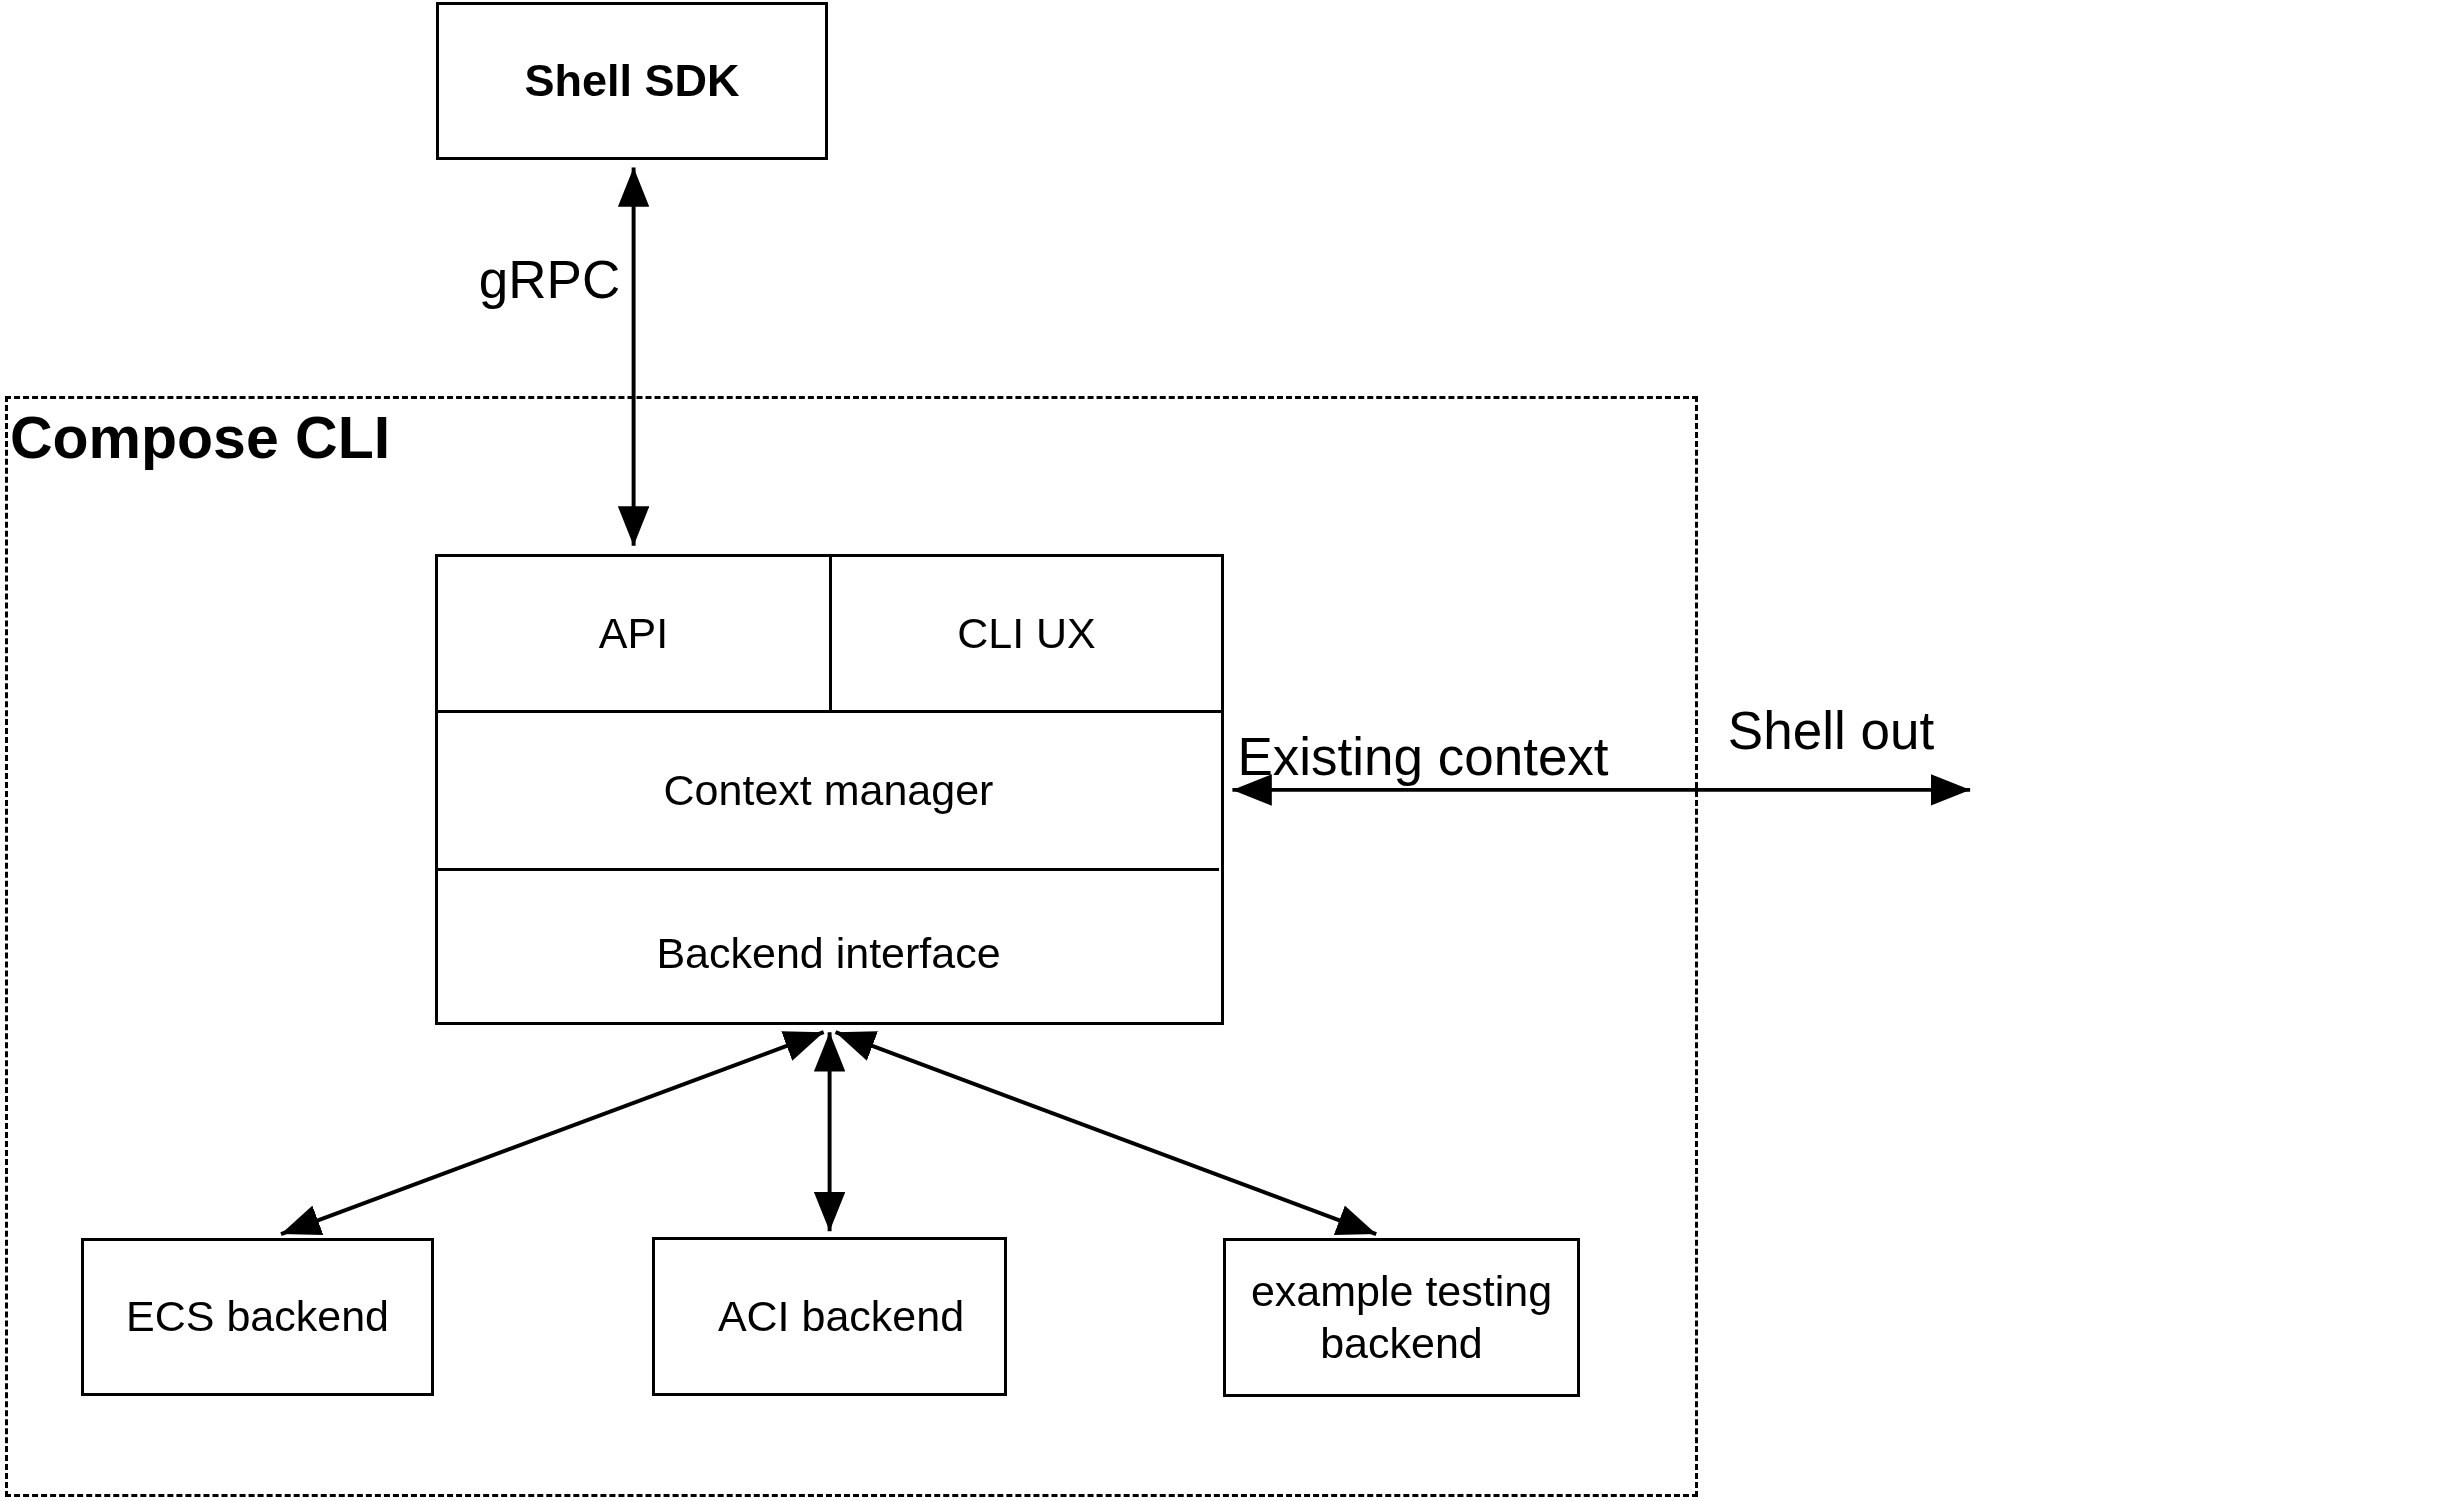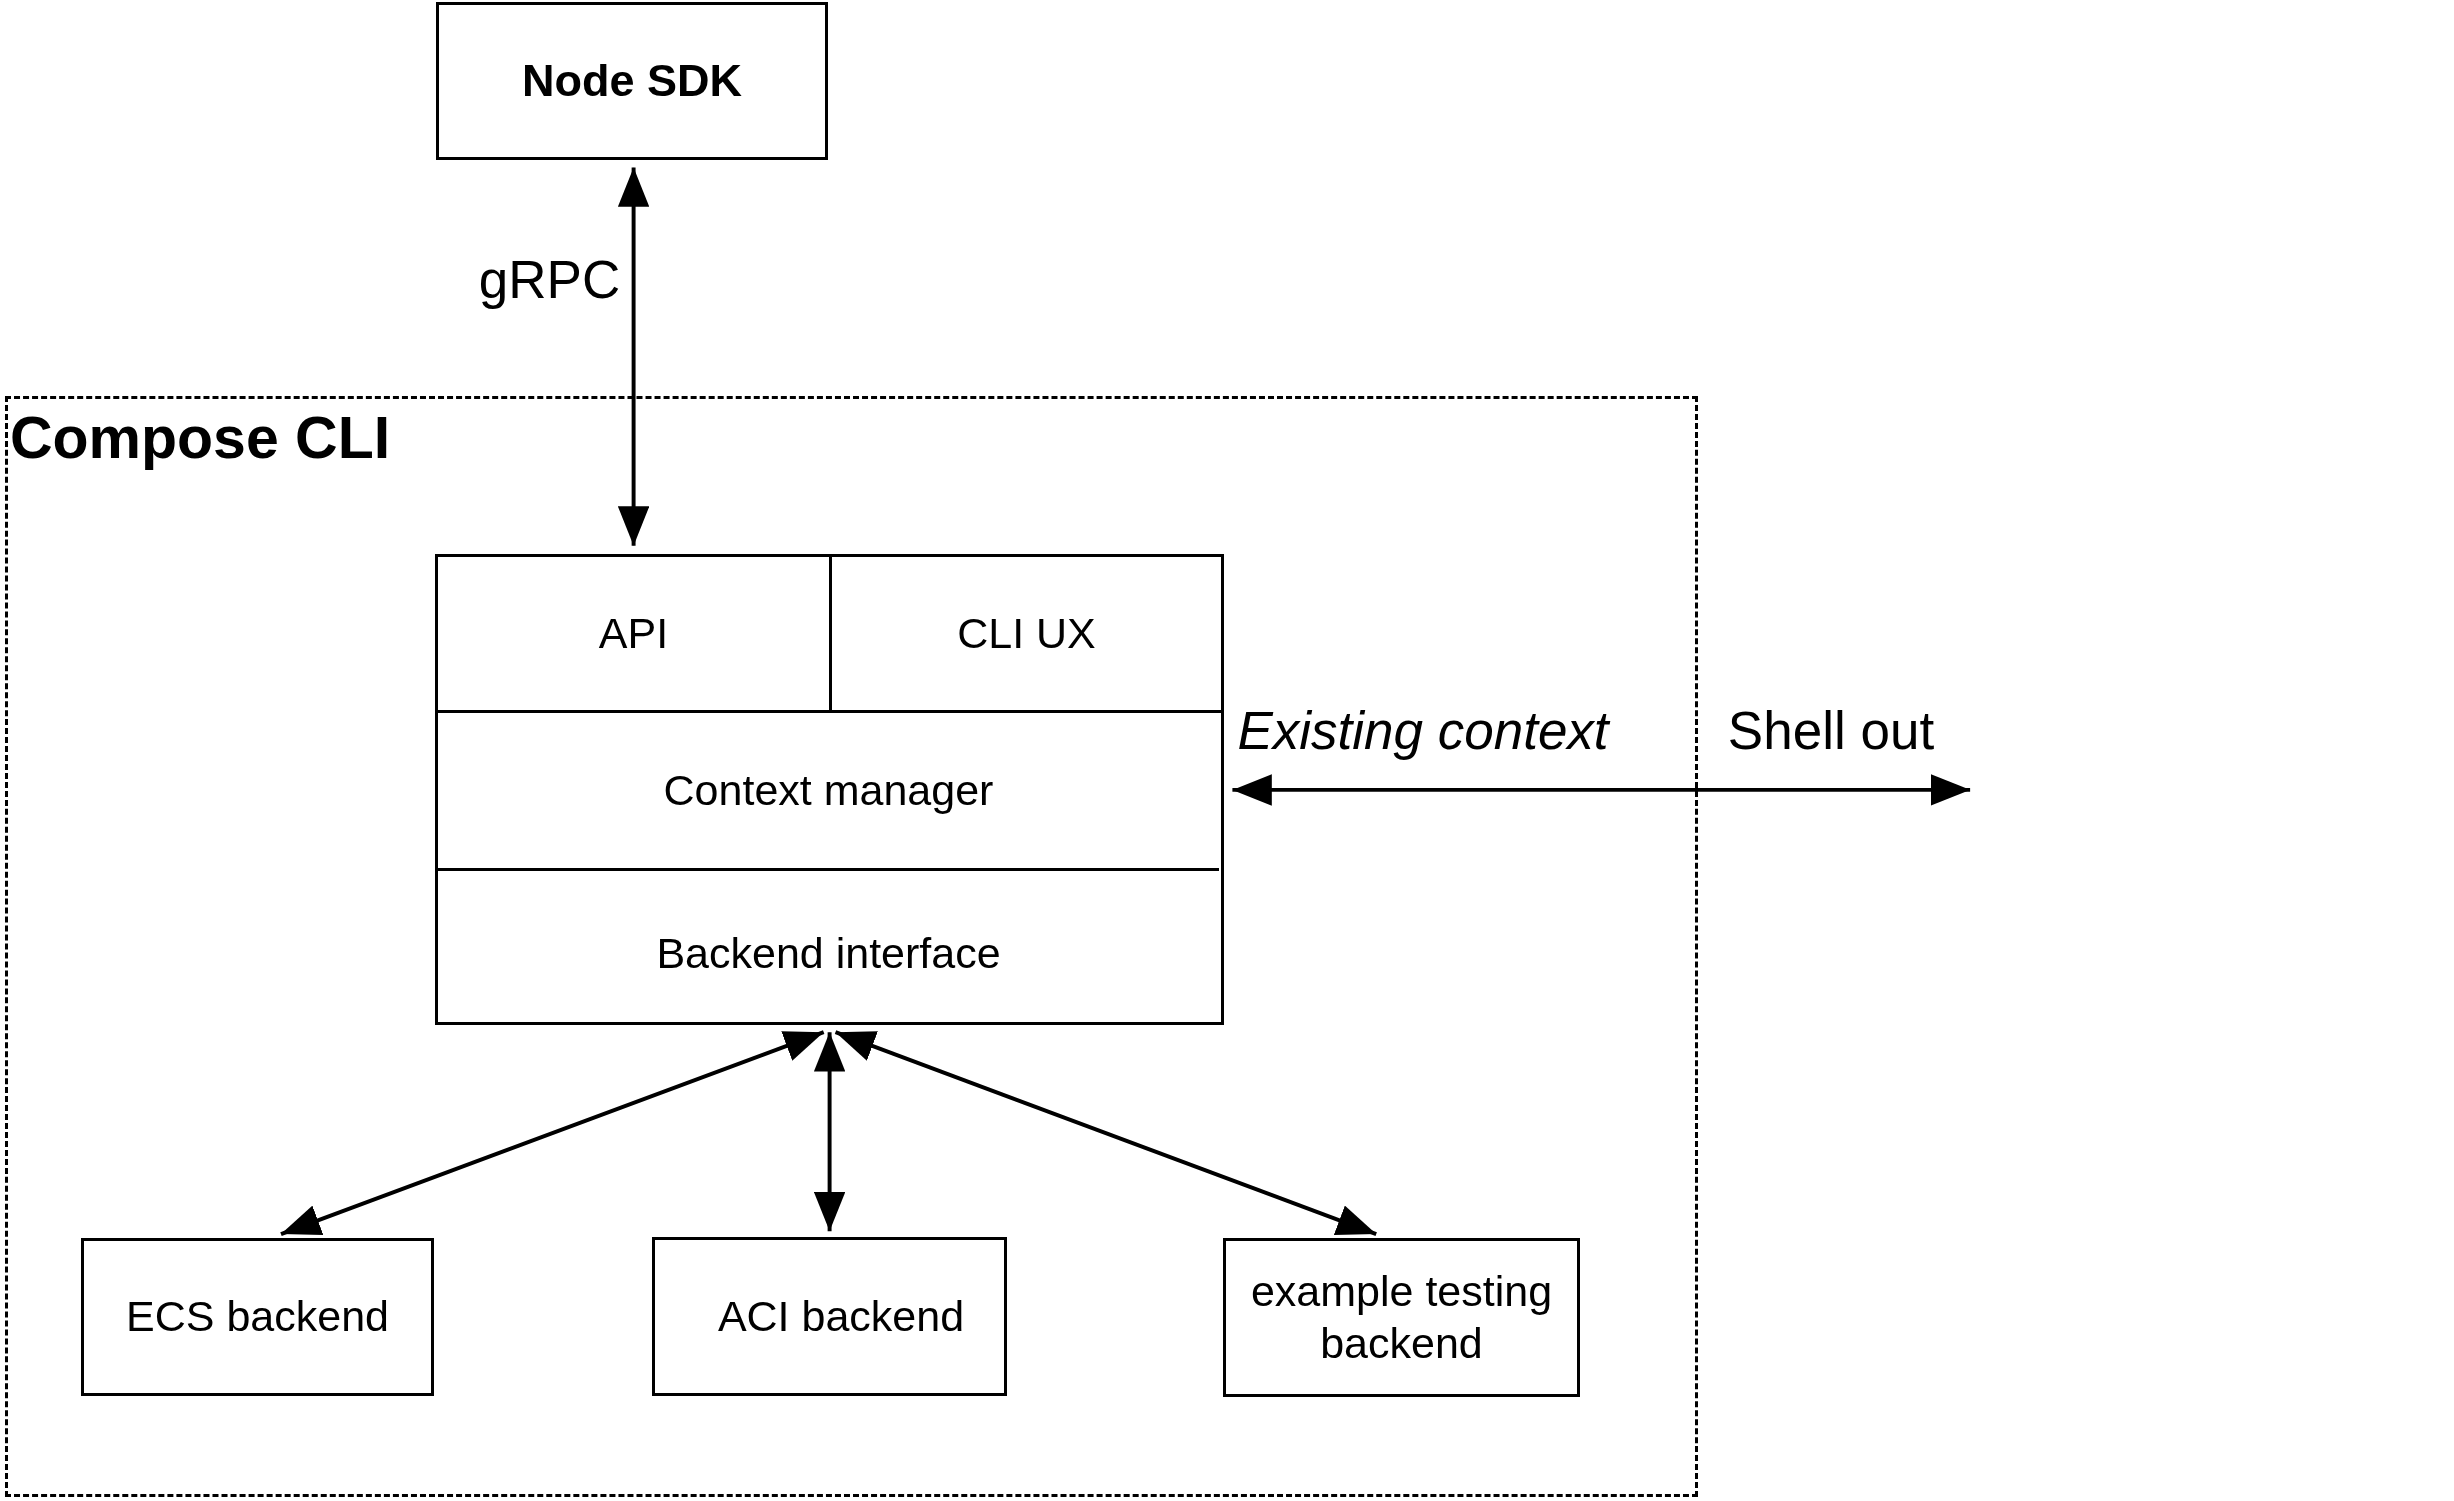--- a/index.html
+++ b/index.html
@@ -70,40 +70,40 @@
     text-align: center;
     font-size: 53px;
     white-space: nowrap;
   }
   .node-sdk      { left: 436px; top: 2px;    width: 392px; height: 158px; }
   .existing-cli  { left: 1978px; top: 671px; width: 442px; height: 237px; }
   .ecs-backend   { left: 81px;  top: 1238px; width: 353px; height: 158px; }
   .aci-backend   { left: 652px; top: 1237px; width: 355px; height: 159px; padding-left: 23px; }
   .example-backend { left: 1223px; top: 1238px; width: 357px; height: 159px; padding: 0 17.7px; }
   .grpc-label             { left: 451px;  top: 254px; width: 197px; height: 51px; }
-  .existing-context-label { left: 1226px; top: 705px; width: 394px; height: 51px; font-style: italic; }
+  .existing-context-label { left: 1226px; top: 731px; width: 394px; height: 51px; }
   .shell-out-label        { left: 1703px; top: 705px; width: 256px; height: 51px; }
   .arrows {
     position: absolute;
     left: 0; top: 0;
     pointer-events: none;
   }
   .arrows line { stroke: #000000; stroke-width: 4; }
   .arrows path { fill: #000000; }
 </style>
 </head>
 <body>
 
 <div class="canvas">
 
   <div class="dashed-container"></div>
   <div class="container-title">Compose CLI</div>
 
   <div class="box bold node-sdk">
-    <span>Node SDK</span>
+    <span>Shell SDK</span>
   </div>
 
   <div class="stack">
     <div class="cell cell-api">
       <span>API</span>
     </div>
     <div class="cell cell-cliux">
       <span>CLI UX</span>
     </div>
     <div class="cell cell-ctx">

